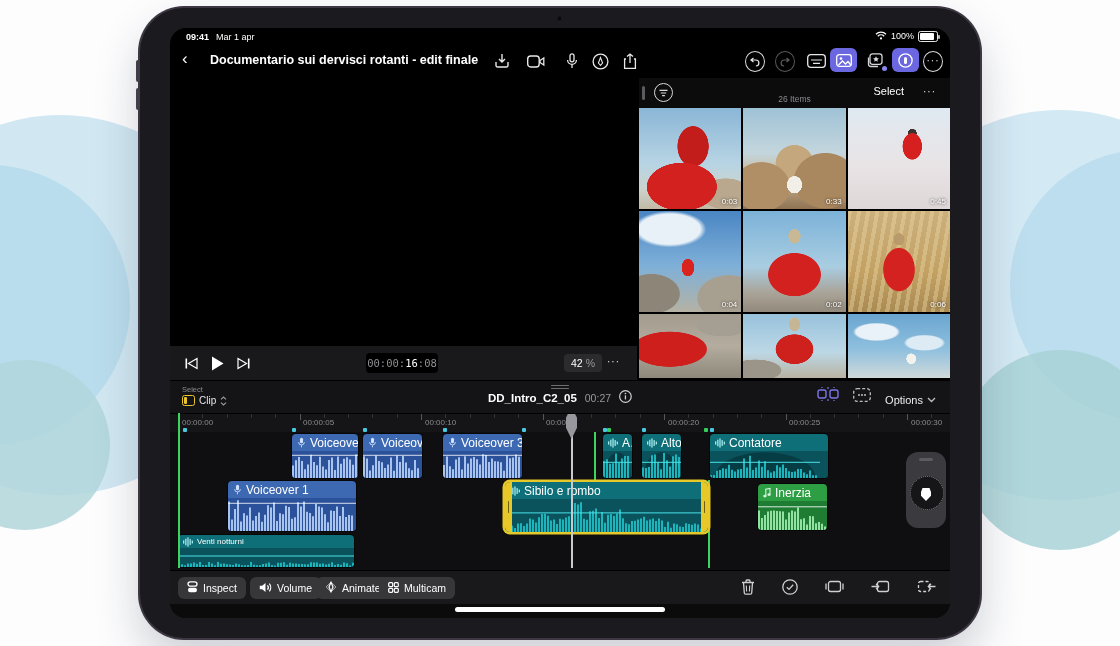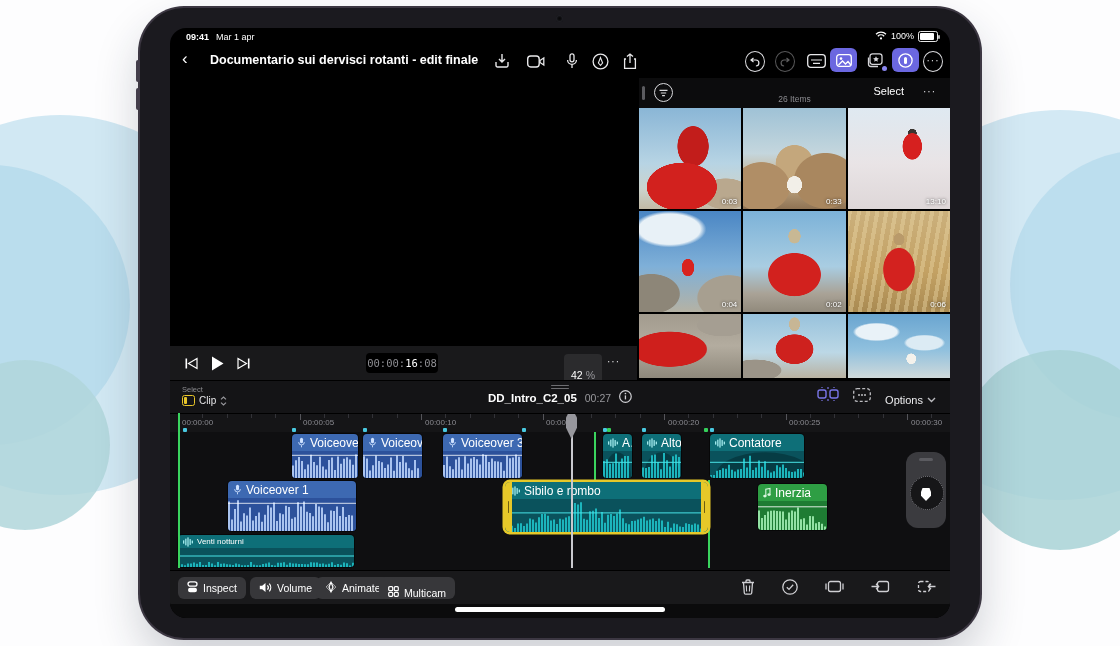--- a/index.html
+++ b/index.html
@@ -68,21 +68,21 @@
             letter-spacing:1px;color:#fff;text-shadow:0 1px 8px rgba(40,40,60,.25);}
   .ov-sub{position:absolute;left:0;top:148px;width:100%;text-align:center;z-index:5;font-size:15px;color:#fff;
           text-shadow:0 1px 6px rgba(40,40,60,.3);}
 
   
   .transport{position:absolute;left:0;top:317px;width:467px;height:35px;background:#19191b;border-top:1px solid #000;}
   .tr-ic{position:absolute;top:8px;width:18px;height:18px;display:flex;align-items:center;justify-content:center;color:#fff;}
   .timecode{position:absolute;left:196px;top:7px;width:72px;height:20px;background:#000;border-radius:4px;
             display:flex;align-items:center;justify-content:center;font-family:"DejaVu Sans Mono",monospace;font-size:10.5px;}
   .tc-dim{color:#8e8e93;} .tc-cur{color:#fff;}
-  .zoom-pill{position:absolute;left:394px;top:8px;height:18px;padding:12px 7px;background:#2b2b2d;border-radius:4px;
+  .zoom-pill{position:absolute;left:394px;top:8px;height:18px;padding:0 7px;background:#2b2b2d;border-radius:4px;
              display:flex;align-items:center;gap:3px;font-size:10.5px;}
   .zp-u{color:#9a9a9e;}
   .tr-more{position:absolute;left:437px;top:11px;}
 
   
   .panel{position:absolute;left:469px;top:50px;width:311px;height:302px;background:#0c0c0d;}
   .p-handle{position:absolute;left:3px;top:8px;width:2.5px;height:14px;border-radius:2px;background:#5c5c60;}
   .p-filter{position:absolute;left:15px;top:5px;}
   .p-title{position:absolute;left:0;top:4px;width:100%;text-align:center;font-size:11px;font-weight:bold;color:#fff;}
   .p-count{position:absolute;left:0;top:16px;width:100%;text-align:center;font-size:8.5px;color:#8c8c90;}
@@ -331,21 +331,21 @@
       <span class="p-select">Select</span>
       <span class="p-more dots">···</span>
       <div class="grid">
             <div class="thumb t1">
               <span class="tbadge">0:03</span>
             </div>
             <div class="thumb t2">
               <span class="tbadge">0:33</span>
             </div>
             <div class="thumb t3">
-              <span class="tbadge">13:10</span>
+              <span class="tbadge">0:45</span>
             </div>
             <div class="thumb t4">
               <span class="tbadge">0:04</span>
             </div>
             <div class="thumb t5">
               <span class="tbadge">0:02</span>
             </div>
             <div class="thumb t6">
               <span class="tbadge">0:06</span>
             </div>
@@ -553,21 +553,21 @@
               <span class="clip-name">Alto…</span>
             </div>
             <div class="clip-wave">
               <svg width="39" height="27">
                 <ellipse class="dome" cx="19.5" cy="27" rx="17.94" ry="25.65"></ellipse>
                 <path class="bars" d="M0.0 27V16.6h2V27M3.0 27V16.9h2V27M6.0 27V16.1h2V27M9.0 27V4.2h2V27M12.0 27V3.4h2V27M15.0 27V10.9h2V27M18.0 27V18.3h2V27M21.0 27V2.0h2V27M24.0 27V9.2h2V27M27.0 27V15.4h2V27M30.0 27V5.2h2V27M33.0 27V3.5h2V27M36.0 27V6.1h2V27"></path>
                 <line class="vol-sfx" x1="0" x2="39" y1="11.3" y2="11.3"></line>
               </svg>
             </div>
           </div>
-          <div class="clip sfx" style="left: 540px; top: 2px; width: 94px; height: 44px;">
+          <div class="clip sfx" style="left: 540px; top: 2px; width: 118px; height: 44px;">
             <div class="clip-label">
               <span class="clip-icon">
                 <svg width="10" height="10" viewBox="0 0 12 12">
                   <g fill="currentColor">
                     <rect x="0" y="4" width="1.6" height="4"></rect>
                     <rect x="2.6" y="2" width="1.6" height="8"></rect>
                     <rect x="5.2" y="0.5" width="1.6" height="11"></rect>
                     <rect x="7.8" y="2.5" width="1.6" height="7"></rect>
                     <rect x="10.4" y="4.3" width="1.6" height="3.4"></rect>
                   </g>
@@ -718,21 +718,21 @@
               </svg></span>
             <span>Volume</span>
           </button>
           <button class="tbtn" style="left: 146px;">
             <span><svg width="12" height="12" viewBox="0 0 12 12">
                 <path d="M6 1.2 8 6 6 10.8 4 6z" fill="none" stroke="#fff" stroke-width="1.2"></path>
                 <path d="M6 1.2 10.8 6 6 10.8 1.2 6z" fill="none" stroke="#fff" stroke-width="0.9" opacity="0.7"></path>
               </svg></span>
             <span>Animate</span>
           </button>
-          <button class="tbtn" style="left: 209px; align-items: flex-end;">
+          <button class="tbtn" style="left: 209px;">
             <span><svg width="11" height="11" viewBox="0 0 11 11">
                 <g fill="none" stroke="#fff" stroke-width="1.2">
                   <rect x="0.7" y="0.7" width="4" height="4" rx="1"></rect>
                   <rect x="6.3" y="0.7" width="4" height="4" rx="1"></rect>
                   <rect x="0.7" y="6.3" width="4" height="4" rx="1"></rect>
                   <rect x="6.3" y="6.3" width="4" height="4" rx="1"></rect>
                 </g>
               </svg></span>
             <span>Multicam</span>
           </button>

